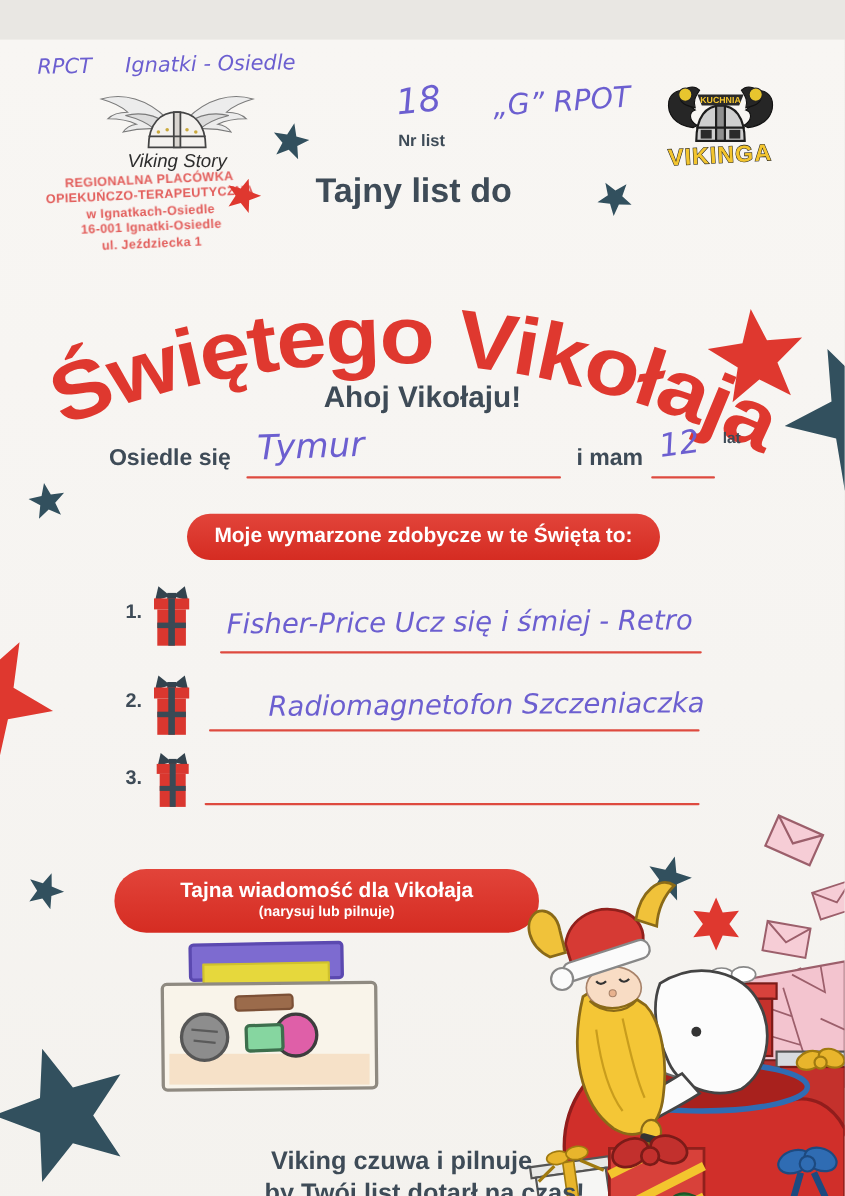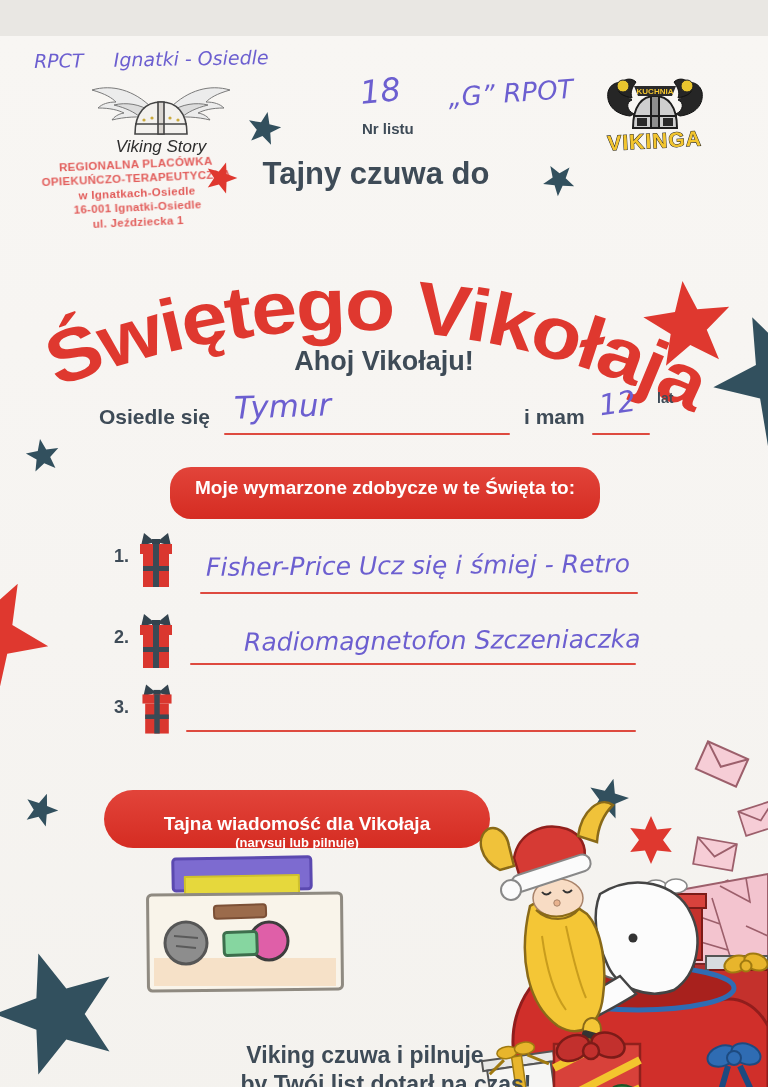--- a/index.html
+++ b/index.html
@@ -56,21 +56,21 @@
         <circle cx="92" cy="48" r="1.6"></circle>
     </g>
     <text x="75" y="80" text-anchor="middle" font-size="17" fill="#2d2d2d" font-family="DejaVu Serif, serif" font-style="italic">Viking Story</text>
   </svg>
 
   <svg class="abs" style="left:245px; top:74px;" width="38" height="38" viewBox="-110 -110 220 220">
     <polygon class="star5" transform="rotate(12)" points="0,-100 24.7,-34 95.1,-30.9 39.9,13 58.8,80.9 0,42 -58.8,80.9 -39.9,13 -95.1,-30.9 -24.7,-34"></polygon>
   </svg>
 
   <div class="abs hw" style="left:360px; top:36px; font-size:32px; transform:rotate(-6deg);">18</div>
-  <div class="abs print" style="left:362px; top:84px; font-size:15px;">Nr listu</div>
+  <div class="abs print" style="left:362px; top:84px; font-size:15px;">Nr list</div>
 
   <div class="abs hw" style="left:448px; top:42px; font-size:26px; transform:rotate(-4deg);">„G” RPOT</div>
 
   <svg class="abs" style="left:600px; top:36px;" width="110" height="86" viewBox="0 0 110 86">
 
     <g fill="#262626" stroke="#111" stroke-width="1">
       <path d="M30,44 C14,42 6,32 8,20 C10,12 18,8 26,12 C24,18 26,24 32,28 C26,30 26,38 34,42 Z"></path>
       <path d="M18,16 C20,8 30,4 36,10 C32,16 30,20 32,26 C24,24 18,22 18,16 Z"></path>
       <path d="M80,44 C96,42 104,32 102,20 C100,12 92,8 84,12 C86,18 84,24 78,28 C84,30 84,38 76,42 Z"></path>
       <path d="M92,16 C90,8 80,4 74,10 C78,16 80,20 78,26 C86,24 92,22 92,16 Z"></path>
@@ -88,21 +88,21 @@
     <g fill="#2a2a2a">
       <rect x="37" y="46" width="10" height="8"></rect>
         <rect x="63" y="46" width="10" height="8"></rect>
     </g>
 
     <path d="M34,14 L76,14 L72,24 L38,24 Z" fill="#2a2a2a"></path>
     <text x="55" y="22" text-anchor="middle" font-size="8" font-weight="bold" fill="#f3c52e">KUCHNIA</text>
     <text x="55" y="76" text-anchor="middle" font-size="21" font-weight="bold" fill="#f3c52e" stroke="#1d1d1d" stroke-width="1" paint-order="stroke" letter-spacing="1" transform="rotate(-3 55 76)">VIKINGA</text>
   </svg>
 
-  <div class="abs print" style="left:0; width:752px; top:120px; text-align:center; font-size:31px;">Tajny czuwa do</div>
+  <div class="abs print" style="left:0; width:752px; top:120px; text-align:center; font-size:31px;">Tajny list do</div>
 
   <svg class="abs" style="left:541px; top:126px;" width="36" height="36" viewBox="-110 -110 220 220">
     <polygon class="star5" transform="rotate(40)" points="0,-100 24.7,-34 95.1,-30.9 39.9,13 58.8,80.9 0,42 -58.8,80.9 -39.9,13 -95.1,-30.9 -24.7,-34"></polygon>
   </svg>
 
   <div class="stamp">
     <div>REGIONALNA PLACÓWKA</div>
     <div>OPIEKUŃCZO-TERAPEUTYCZNA</div>
     <div>w Ignatkach-Osiedle</div>
     <div>16-001 Ignatki-Osiedle</div>
@@ -135,21 +135,21 @@
   <div class="abs hw" style="left:234px; top:352px; font-size:31px; transform:rotate(-2deg);">Tymur</div>
   <div class="abs print" style="left:524px; top:369px; font-size:21px;">i mam</div>
   <div class="redline" style="left:592px; top:397px; width:58px;"></div>
   <div class="abs hw" style="left:599px; top:350px; font-size:29px; transform:rotate(-8deg);">12</div>
   <div class="abs print" style="left:657px; top:354px; font-size:14px;">lat</div>
 
   <svg class="abs" style="left:24px; top:401px;" width="38" height="38" viewBox="-110 -110 220 220">
     <polygon class="star5" transform="rotate(-10)" points="0,-100 24.7,-34 95.1,-30.9 39.9,13 58.8,80.9 0,42 -58.8,80.9 -39.9,13 -95.1,-30.9 -24.7,-34"></polygon>
   </svg>
 
-  <div class="banner" style="left:170px; top:431px; width:430px; height:52px; line-height:42px; font-size:19px; border-radius:21px;">Moje wymarzone zdobycze w te Święta to:</div>
+  <div class="banner" style="left:170px; top:431px; width:430px; height:42px; line-height:42px; font-size:19px; border-radius:21px;">Moje wymarzone zdobycze w te Święta to:</div>
 
   <div class="abs print" style="left:114px; top:510px; font-size:18px;">1.</div>
   <svg class="abs" style="left:134px; top:494px;" width="44" height="60" viewBox="0 0 44 58">
     <polygon points="10,2 21,11 7,15" fill="#33434e"></polygon>
       <polygon points="34,2 23,11 37,15" fill="#33434e"></polygon>
     <rect x="18" y="8" width="8" height="7" fill="#33434e"></rect>
     <rect x="6" y="13" width="32" height="10" fill="#da372f"></rect>
     <rect x="9" y="23" width="26" height="33" fill="#da372f"></rect>
     <rect x="19" y="13" width="6" height="43" fill="#3a4a55"></rect>
     <rect x="9" y="35" width="26" height="5" fill="#3a4a55"></rect>
@@ -184,21 +184,21 @@
   <div class="redline" style="left:186px; top:694px; width:450px;"></div>
 
   <svg class="abs" style="left:-75px; top:535px;" width="130" height="130" viewBox="-110 -110 220 220">
     <polygon class="star5 red" transform="rotate(100)" points="0,-100 24.7,-34 95.1,-30.9 39.9,13 58.8,80.9 0,42 -58.8,80.9 -39.9,13 -95.1,-30.9 -24.7,-34"></polygon>
   </svg>
 
   <svg class="abs" style="left:22px; top:755px;" width="38" height="38" viewBox="-110 -110 220 220">
     <polygon class="star5" transform="rotate(20)" points="0,-100 24.7,-34 95.1,-30.9 39.9,13 58.8,80.9 0,42 -58.8,80.9 -39.9,13 -95.1,-30.9 -24.7,-34"></polygon>
   </svg>
 
-  <div class="banner" style="left:104px; top:754px; width:386px; height:58px; border-radius:29px; padding-top:23px;">
+  <div class="banner" style="left:104px; top:754px; width:386px; height:58px; border-radius:29px; padding-top:9px;">
     <div style="font-size:19px;">Tajna wiadomość dla Vikołaja</div>
     <div style="font-size:13px;">(narysuj lub pilnuje)</div>
   </div>
 
   <svg class="abs" style="left:140px; top:812px;" width="210" height="150" viewBox="0 0 210 150">
     <g stroke-linejoin="round">
       <rect x="33" y="10" width="138" height="32" rx="3" fill="#7d6bd0" stroke="#5b49b0" stroke-width="3" transform="rotate(-1 100 26)"></rect>
       <rect x="45" y="28" width="114" height="26" fill="#e6d83c" stroke="#cfc12c" stroke-width="2" transform="rotate(-1 100 40)"></rect>
       <rect x="8" y="46" width="194" height="96" rx="4" fill="#f9f4ea" stroke="#8f8a81" stroke-width="3" transform="rotate(-0.6 105 94)"></rect>
       <rect x="14" y="110" width="182" height="28" fill="#f2c9a0" opacity="0.45"></rect>

